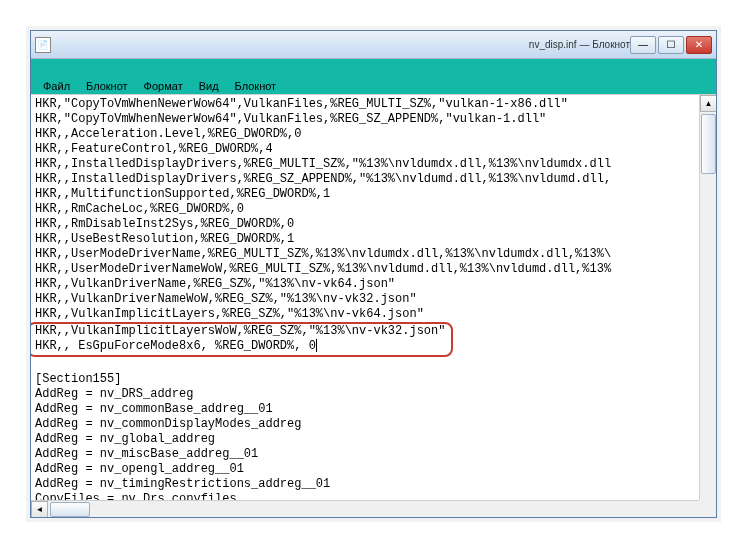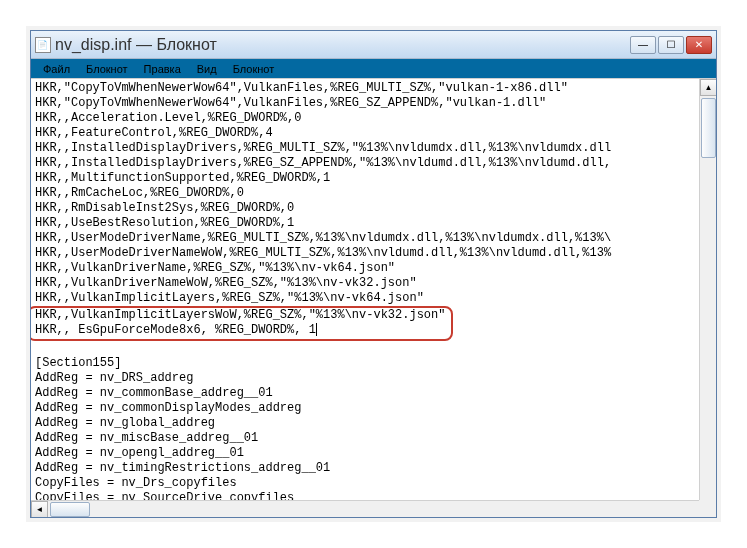--- a/index.html
+++ b/index.html
@@ -1,24 +1,24 @@
 <!DOCTYPE html>
 <html><head>
   <meta charset="utf-8">
   <style>
     * { margin: 0; padding: 0; box-sizing: border-box; }
     body { font-family: "Segoe UI", Tahoma, sans-serif; background: #fff; width: 747px; height: 548px; position: relative; }
     .window { position: absolute; left: 30px; top: 30px; width: 687px; height: 488px; border: 1px solid #5a7ca8; background: #fff; display: flex; flex-direction: column; box-shadow: 0 0 0 4px rgba(0,0,0,0.05); }
     .titlebar { height: 28px; background: linear-gradient(to bottom, #ebf3fb 0%, #d6e5f5 50%, #c3d9f0 100%); display: flex; align-items: center; padding: 0 4px; border-bottom: 1px solid #a8b8cc; }
     .title-icon { width: 16px; height: 16px; background: #fff; border: 1px solid #888; margin-right: 4px; display: inline-flex; align-items: center; justify-content: center; font-size: 9px; }
-    .title-text { font-size: 16px; color: #333; flex: 1; }
+    .title-text { font-size: 10px; color: #333; flex: 1; text-align: right; }
     .title-btns { display: flex; gap: 2px; }
     .title-btn { width: 26px; height: 18px; border: 1px solid #8a9cb2; background: linear-gradient(to bottom, #f5f9fd, #d4e3f2); display: flex; align-items: center; justify-content: center; font-size: 10px; border-radius: 2px; cursor: pointer; }
     .title-btn.close { background: linear-gradient(to bottom, #e67a6f, #c73c2f); border-color: #a03020; color: #fff; }
-    .menubar { height: 20px; background: #0369a1; display: flex; align-items: center; padding: 0 4px; border-bottom: 1px solid #d0d0d0; }
+    .menubar { height: 36px; background: #14b8a6; display: flex; align-items: flex-end; padding: 0 4px; border-bottom: 1px solid #d0d0d0; }
     .menu-item { font-size: 11px; padding: 2px 8px; cursor: pointer; }
     .content { flex: 1; overflow: hidden; position: relative; background: #fff; }
     .text-area { font-family: "Courier New", monospace; font-size: 12px; line-height: 15px; white-space: pre; padding: 2px 4px; color: #000; height: 100%; overflow: hidden; }
     .hilite { display: inline-block; border: 2px solid #c73c2f; border-radius: 8px; padding: 0 6px 1px 6px; margin-left: -8px; }
     .scrollbar-v { position: absolute; right: 0; top: 0; bottom: 17px; width: 17px; background: #f0f0f0; border-left: 1px solid #d0d0d0; }
     .scrollbar-h { position: absolute; left: 0; right: 17px; bottom: 0; height: 17px; background: #f0f0f0; border-top: 1px solid #d0d0d0; display: flex; align-items: center; }
     .sb-btn { width: 17px; height: 17px; background: linear-gradient(to bottom, #fdfdfd, #e3e3e3); border: 1px solid #b0b0b0; display: flex; align-items: center; justify-content: center; font-size: 8px; cursor: pointer; }
     .sb-thumb-h { width: 40px; height: 15px; background: linear-gradient(to bottom, #fdfdfd, #d8e4f0); border: 1px solid #9cb0c8; margin-left: 2px; border-radius: 2px; cursor: pointer; }
     .sb-thumb-v { width: 15px; height: 60px; background: linear-gradient(to right, #fdfdfd, #d8e4f0); border: 1px solid #9cb0c8; margin: 2px auto; border-radius: 2px; cursor: pointer; }
     .corner { position: absolute; right: 0; bottom: 0; width: 17px; height: 17px; background: #f0f0f0; }
@@ -33,42 +33,42 @@
     <span class="title-text">nv_disp.inf — Блокнот</span>
     <div class="title-btns">
       <div class="title-btn">—</div>
       <div class="title-btn">☐</div>
       <div class="title-btn close">✕</div>
     </div>
   </div>
   <div class="menubar">
     <span class="menu-item">Файл</span>
     <span class="menu-item">Блокнот</span>
-    <span class="menu-item">Правка</span>
+    <span class="menu-item">Формат</span>
     <span class="menu-item">Вид</span>
     <span class="menu-item">Блокнот</span>
   </div>
   <div class="content">
     <div class="text-area"><span id="lines-top">HKR,"CopyToVmWhenNewerWow64",VulkanFiles,%REG_MULTI_SZ%,"vulkan-1-x86.dll"
 HKR,"CopyToVmWhenNewerWow64",VulkanFiles,%REG_SZ_APPEND%,"vulkan-1.dll"
 HKR,,Acceleration.Level,%REG_DWORD%,0
 HKR,,FeatureControl,%REG_DWORD%,4
 HKR,,InstalledDisplayDrivers,%REG_MULTI_SZ%,"%13%\nvldumdx.dll,%13%\nvldumdx.dll
 HKR,,InstalledDisplayDrivers,%REG_SZ_APPEND%,"%13%\nvldumd.dll,%13%\nvldumd.dll,
 HKR,,MultifunctionSupported,%REG_DWORD%,1
 HKR,,RmCacheLoc,%REG_DWORD%,0
 HKR,,RmDisableInst2Sys,%REG_DWORD%,0
 HKR,,UseBestResolution,%REG_DWORD%,1
 HKR,,UserModeDriverName,%REG_MULTI_SZ%,%13%\nvldumdx.dll,%13%\nvldumdx.dll,%13%\
 HKR,,UserModeDriverNameWoW,%REG_MULTI_SZ%,%13%\nvldumd.dll,%13%\nvldumd.dll,%13%
 HKR,,VulkanDriverName,%REG_SZ%,"%13%\nv-vk64.json"
 HKR,,VulkanDriverNameWoW,%REG_SZ%,"%13%\nv-vk32.json"
 HKR,,VulkanImplicitLayers,%REG_SZ%,"%13%\nv-vk64.json"</span>
 <span class="hilite"><span>HKR,,VulkanImplicitLayersWoW,%REG_SZ%,"%13%\nv-vk32.json"</span>
-<span>HKR,, EsGpuForceMode8x6, %REG_DWORD%, 1</span><span class="cursor"></span></span>
+<span>HKR,, EsGpuForceMode8x6, %REG_DWORD%, 0</span><span class="cursor"></span></span>
 <span id="lines-bottom">
 [Section155]
 AddReg = nv_DRS_addreg
 AddReg = nv_commonBase_addreg__01
 AddReg = nv_commonDisplayModes_addreg
 AddReg = nv_global_addreg
 AddReg = nv_miscBase_addreg__01
 AddReg = nv_opengl_addreg__01
 AddReg = nv_timingRestrictions_addreg__01
 CopyFiles = nv_Drs_copyfiles

